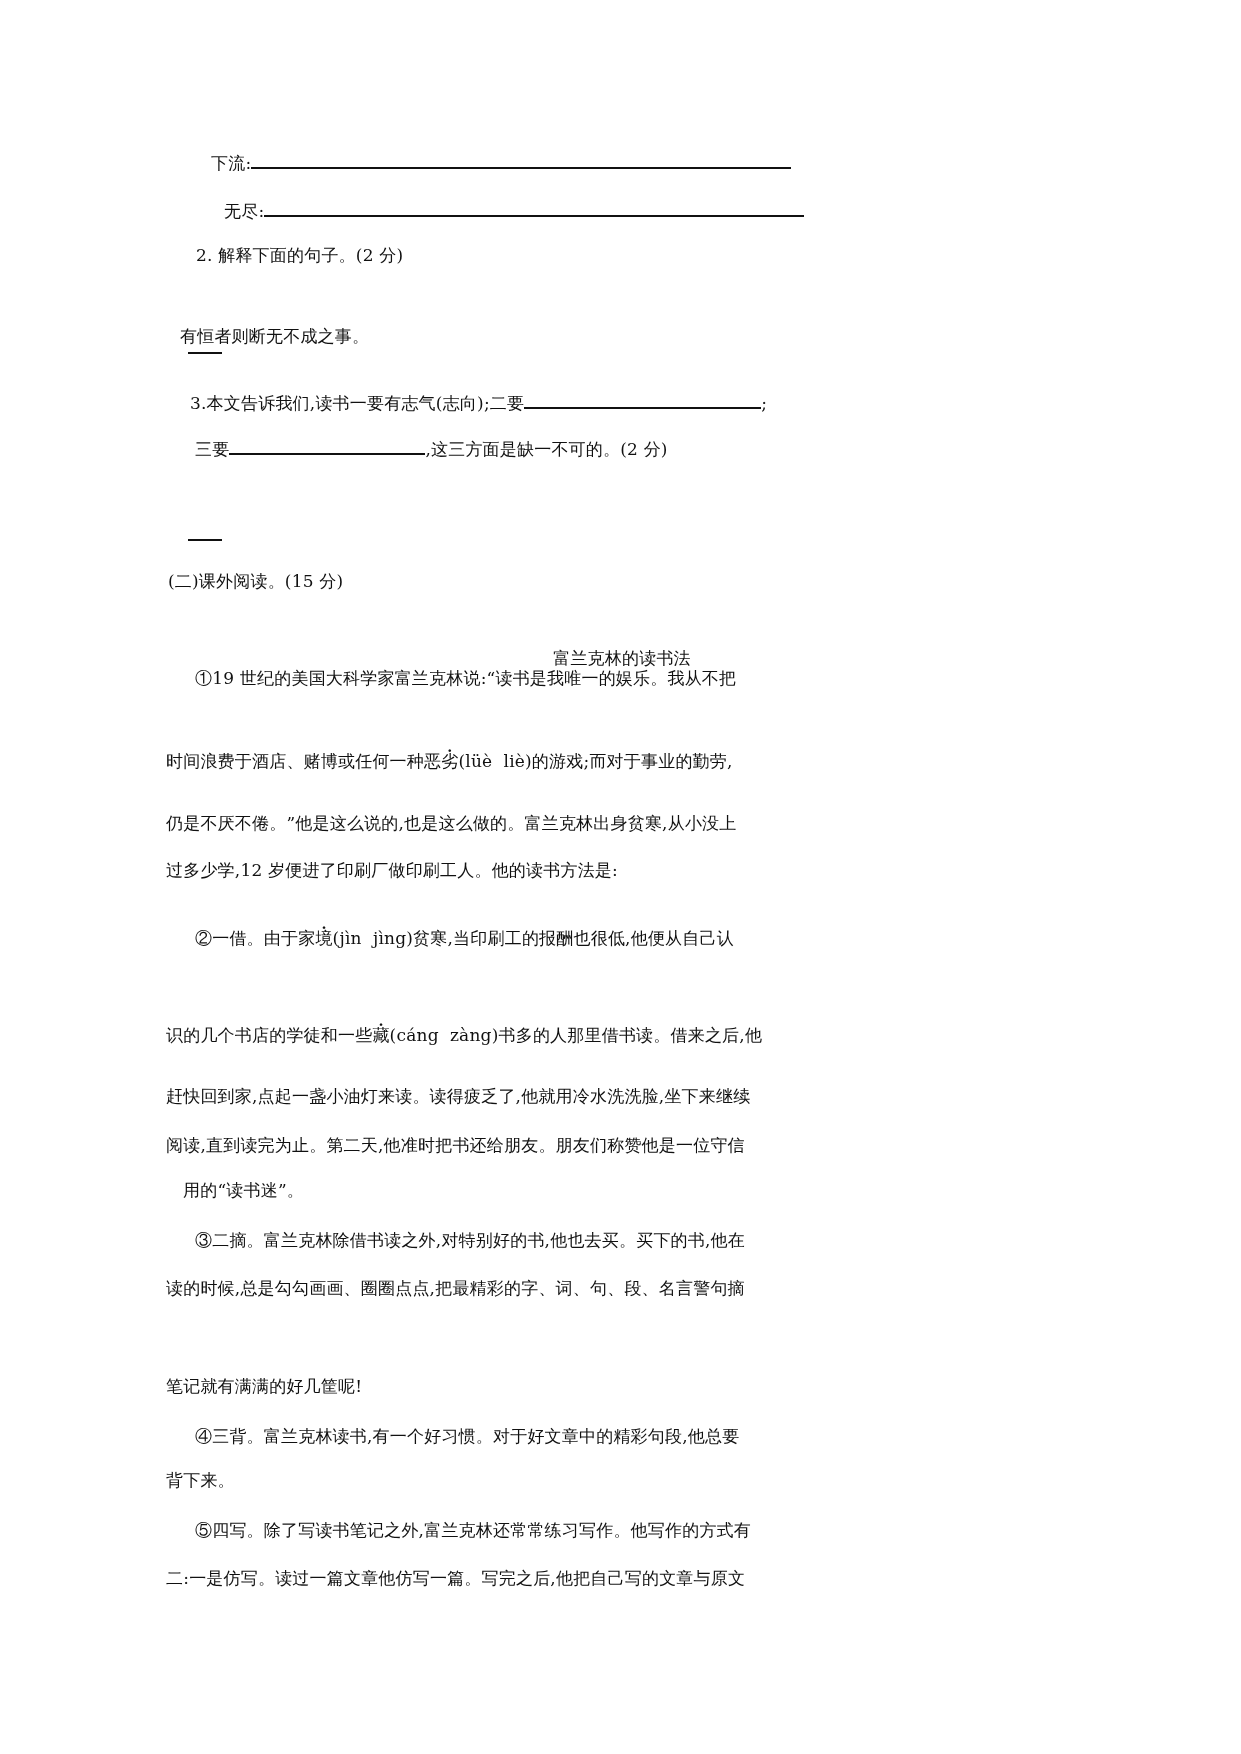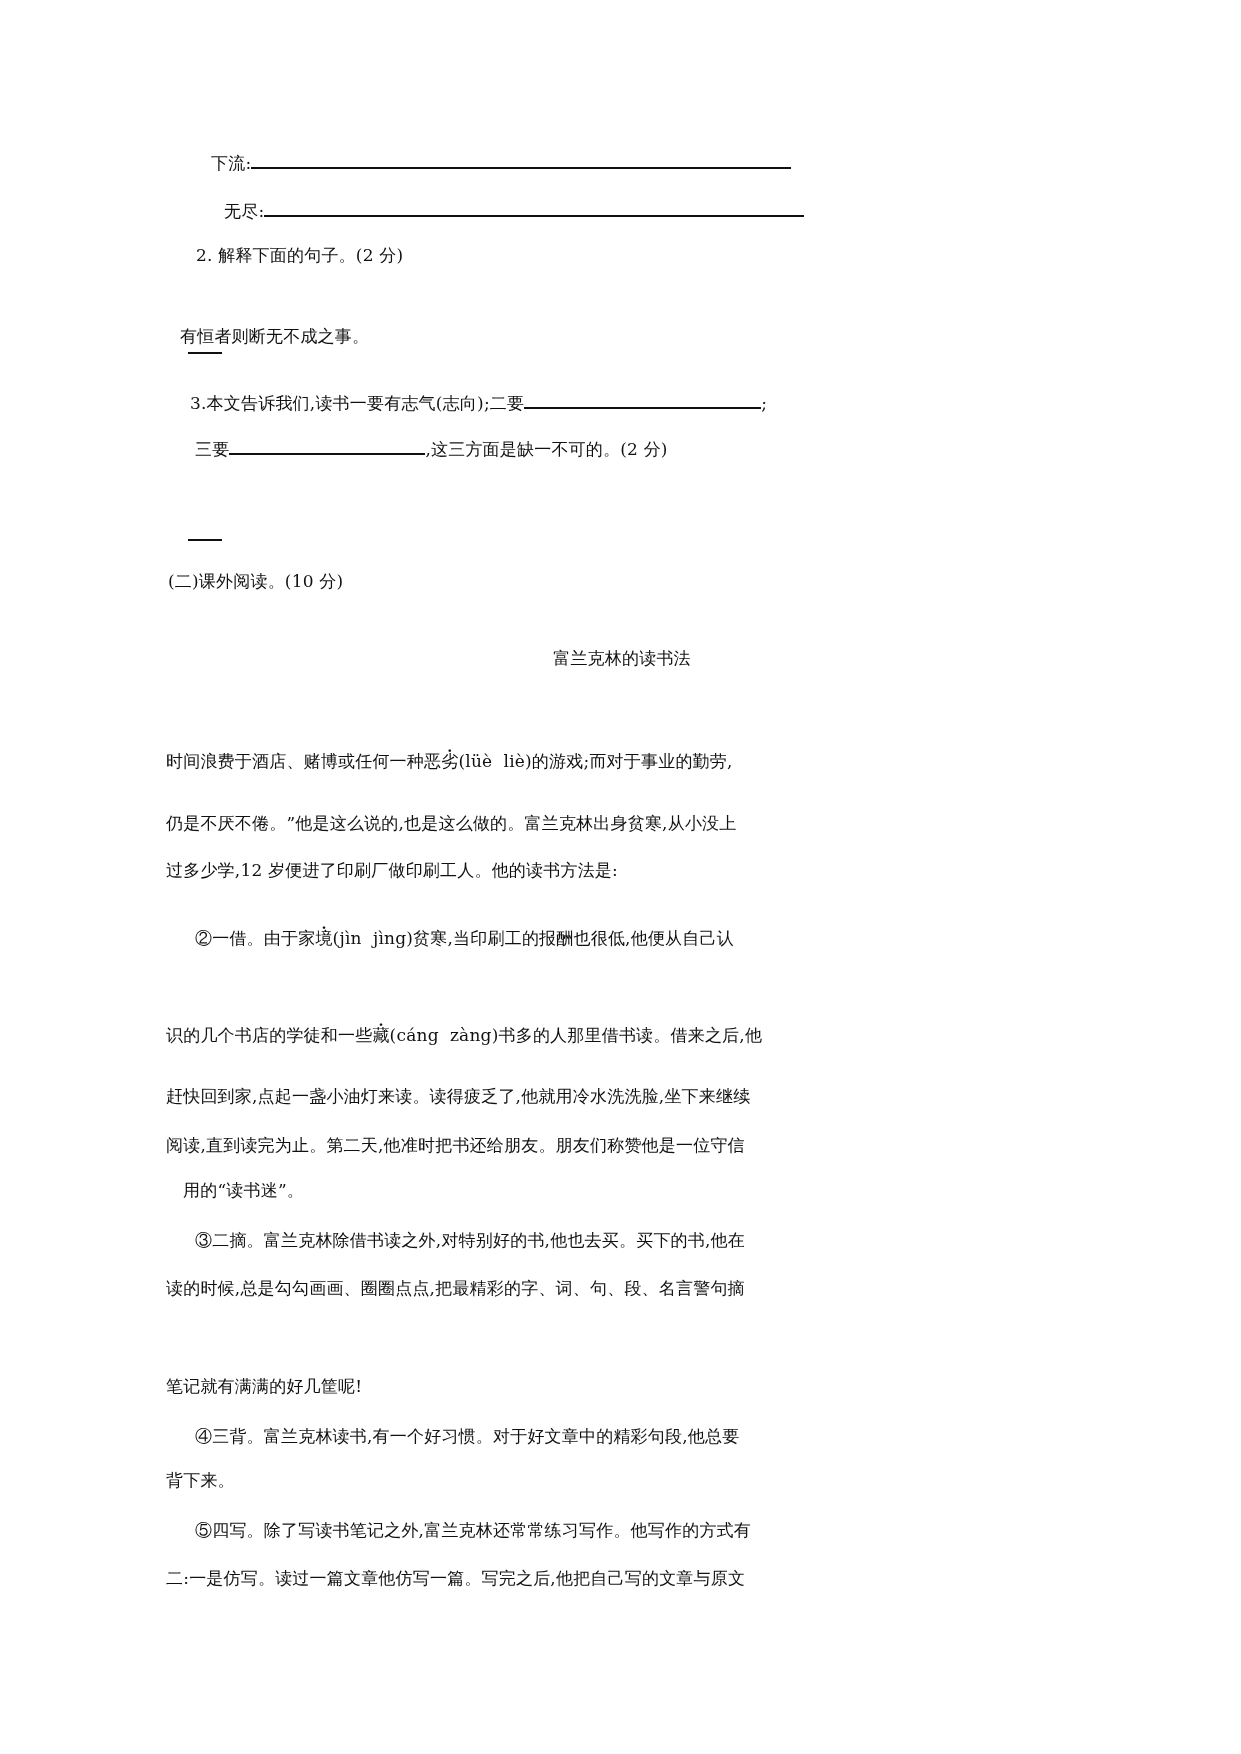--- a/index.html
+++ b/index.html
@@ -53,22 +53,23 @@
 
 <div id="page">
   <div class="line" style="top:150px; left:211px;"><span>下流:</span><span class="blank long"></span></div>
   <div class="line" style="top:198px; left:224px;"><span>无尽:</span><span class="blank long"></span></div>
   <div class="line" style="top:245px; left:196px;"><span>2. 解释下面的句子。(2 分)</span></div>
   <div class="line" style="top:290px; left:180px;margin-top:36px;"><span>有恒者则断无不成之事。</span></div>
   <div class="line" style="top:335px; left:188px;"><span class="blank short"></span></div>
   <div class="line" style="top:390px; left:190px;"><span>3.本文告诉我们,读书一要有志气(志向);二要</span><span class="blank mid"></span><span>;</span></div>
   <div class="line" style="top:436px; left:195px;"><span>三要</span><span class="blank mid2"></span><span>,这三方面是缺一不可的。(2 分)</span></div>
   <div class="line" style="top:522px; left:188px;"><span class="blank short"></span></div>
-  <div class="line" style="top:571px; left:168px;"><span>(二)课外阅读。(10 分)</span></div>
+  <div class="line" style="top:571px; left:168px;"><span>(二)课外阅读。(15 分)</span></div>
   <div class="line title-line" style="top:648px; left:166px;"><span>富兰克林的读书法</span></div>
+  <div class="line" style="top:668px;  left:195px;"><span>①19 世纪的美国大科学家富兰克林说:“读书是我唯一的娱乐。我从不把</span></div>
   <div class="line" style="top:751px;  left:166px;"><span>时间浪费于酒店、赌博或任何一种恶</span><span class="dot">劣</span><span>(lüè  liè)的游戏;而对于事业的勤劳,</span></div>
   <div class="line" style="top:813px;  left:166px;"><span>仍是不厌不倦。”他是这么说的,也是这么做的。富兰克林出身贫寒,从小没上</span></div>
   <div class="line" style="top:860px;  left:166px;"><span>过多少学,12 岁便进了印刷厂做印刷工人。他的读书方法是:</span></div>
   <div class="line" style="top:928px;  left:195px;"><span>②一借。由于家</span><span class="dot">境</span><span>(jìn  jìng)贫寒,当印刷工的报酬也很低,他便从自己认</span></div>
   <div class="line" style="top:1025px; left:166px;"><span>识的几个书店的学徒和一些</span><span class="dot">藏</span><span>(cáng  zàng)书多的人那里借书读。借来之后,他</span></div>
   <div class="line" style="top:1086px; left:166px;"><span>赶快回到家,点起一盏小油灯来读。读得疲乏了,他就用冷水洗洗脸,坐下来继续</span></div>
   <div class="line" style="top:1135px; left:166px;"><span>阅读,直到读完为止。第二天,他准时把书还给朋友。朋友们称赞他是一位守信</span></div>
   <div class="line" style="top:1180px; left:183px;"><span>用的“读书迷”。</span></div>
   <div class="line" style="top:1230px; left:195px;"><span>③二摘。富兰克林除借书读之外,对特别好的书,他也去买。买下的书,他在</span></div>
   <div class="line" style="top:1278px; left:166px;"><span>读的时候,总是勾勾画画、圈圈点点,把最精彩的字、词、句、段、名言警句摘</span></div>

